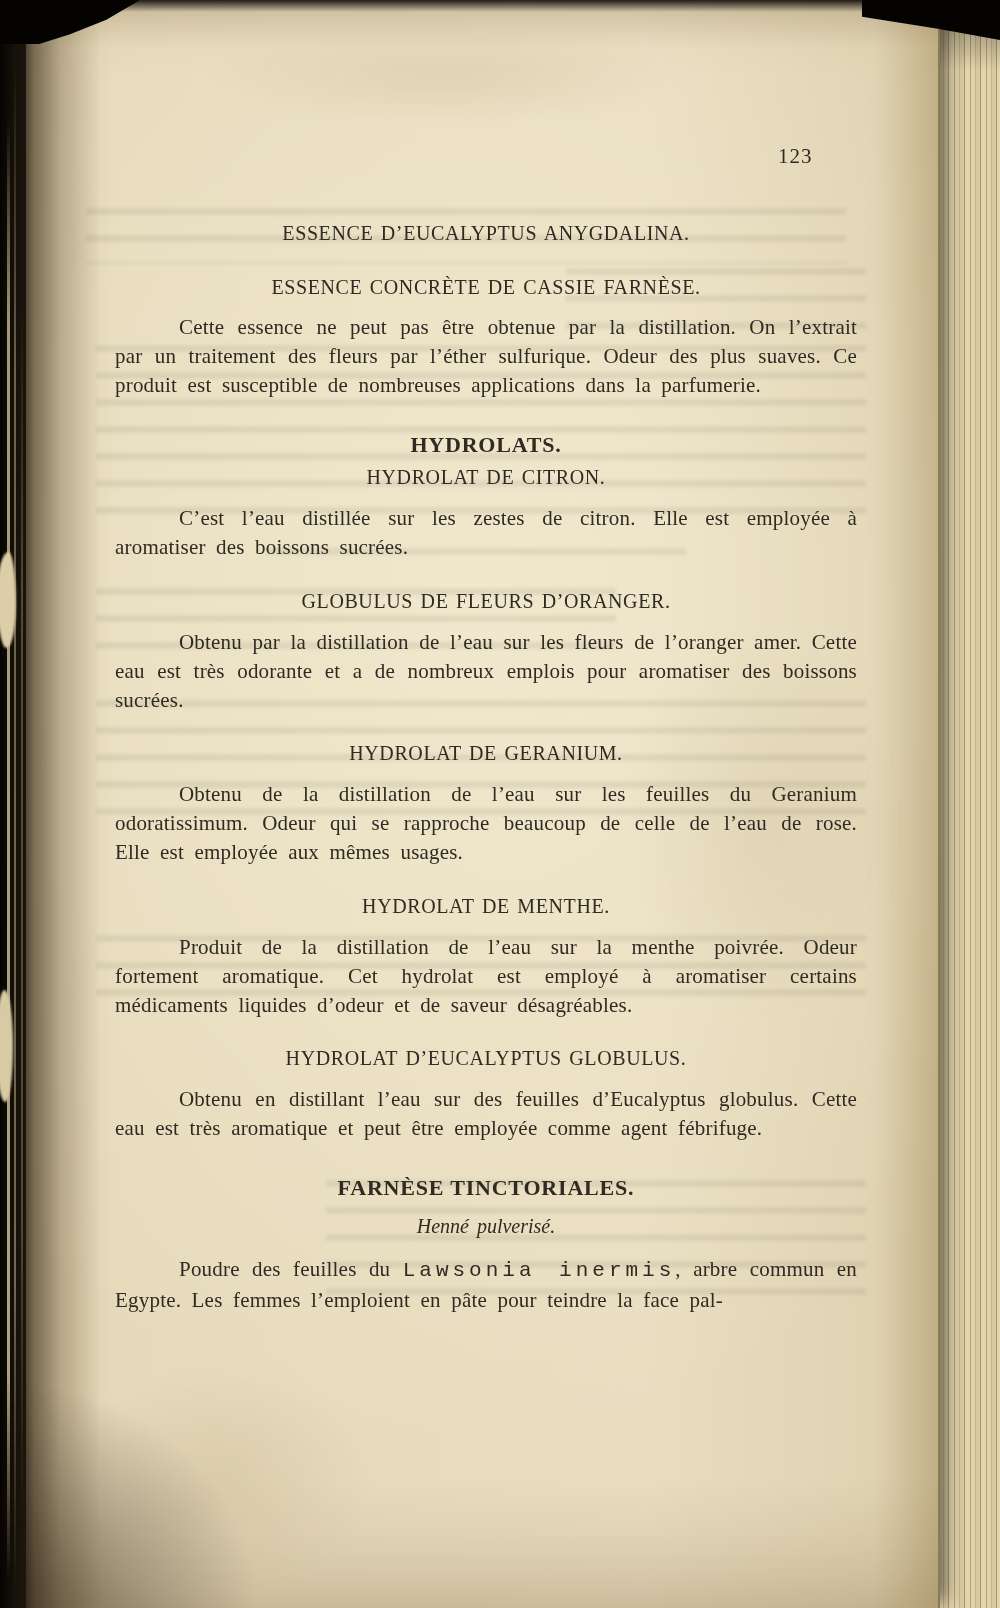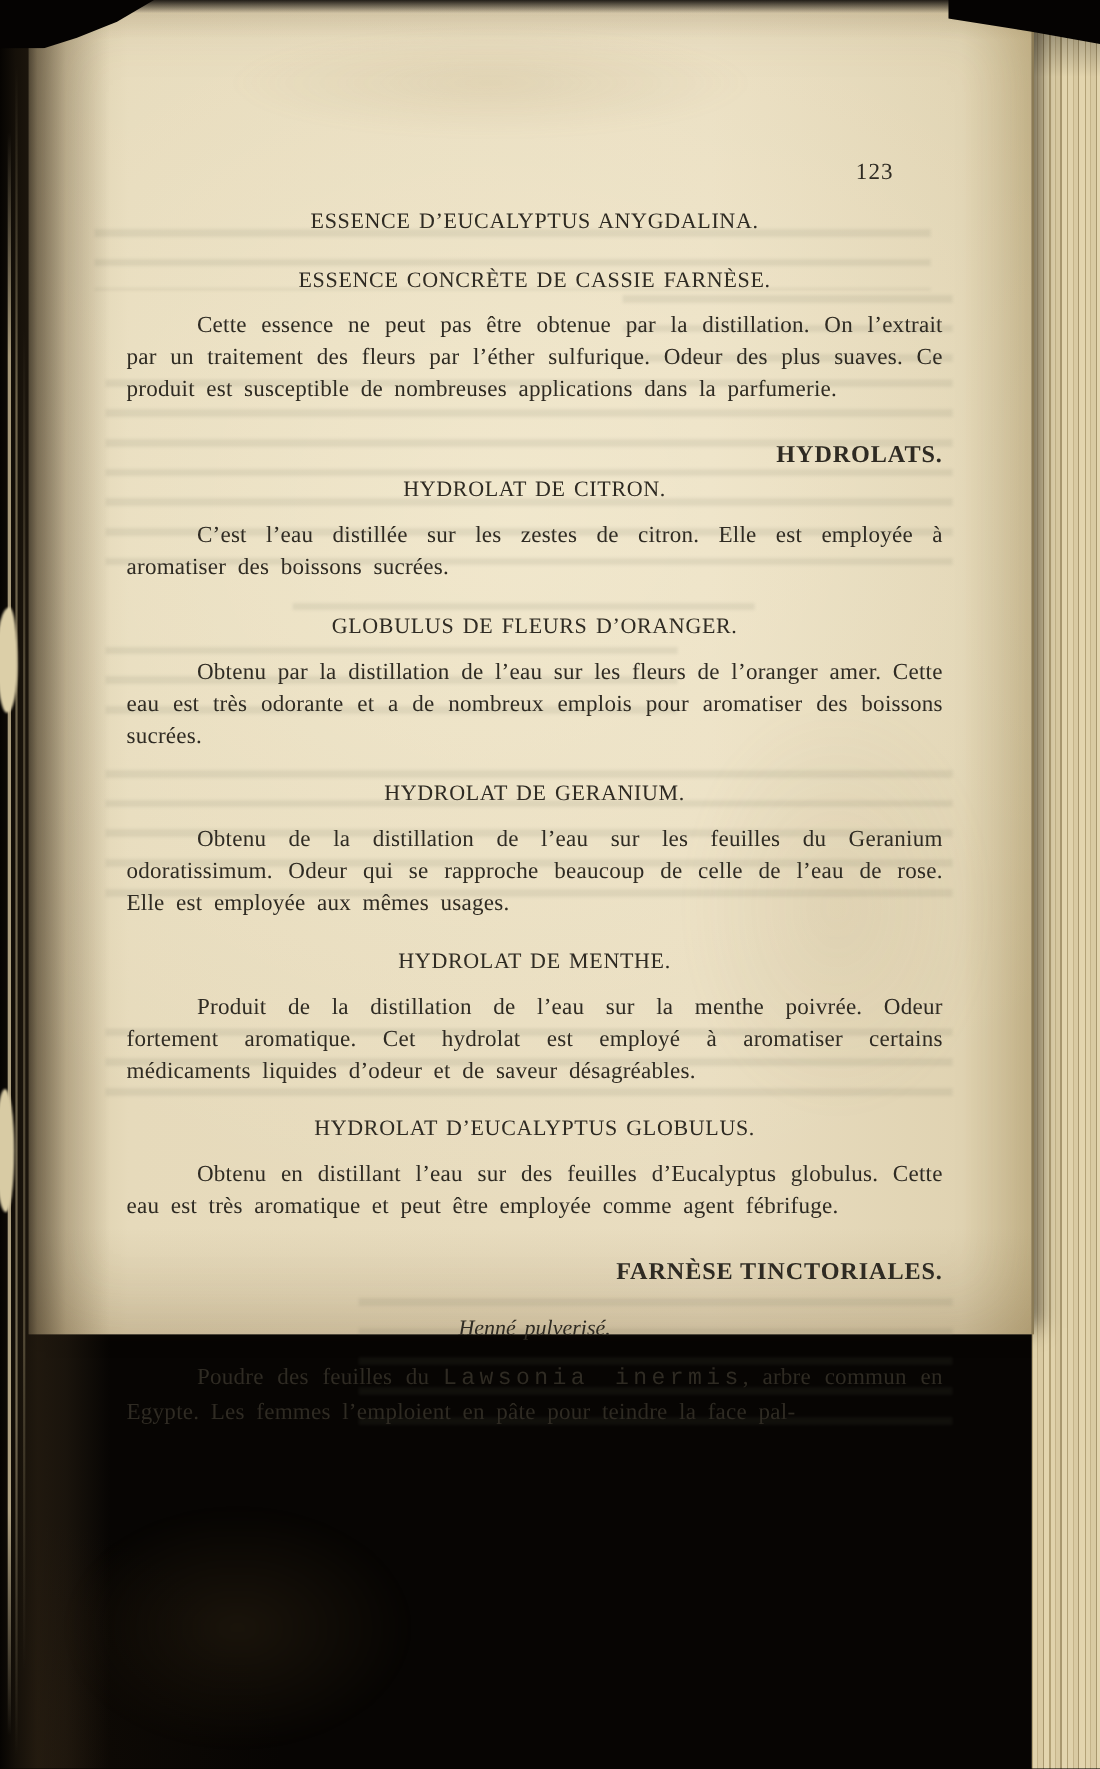--- a/index.html
+++ b/index.html
@@ -16,21 +16,21 @@
     position:absolute;right:0;top:0;width:62px;height:100%;z-index:5;
     background:
       linear-gradient(to bottom, rgba(0,0,0,0.45) 0, rgba(0,0,0,0) 70px),
       repeating-linear-gradient(to right,
         #b3a277 0 1px, #e0d2ab 1px 5px, #c4b389 5px 6px,
         #d9caa2 6px 10px, #a8976e 10px 11px, #e3d5ae 11px 16px);
   }
 
   
   .paper{
-    position:absolute;left:26px;top:0;width:912px;height:1213px;z-index:10;
+    position:absolute;left:26px;top:0;width:912px;height:1608px;z-index:10;
     background:
       radial-gradient(120% 85% at 48% 38%, rgba(255,250,228,0.38), rgba(255,250,228,0) 62%),
       linear-gradient(to bottom, rgba(110,85,45,0.20) 0, rgba(110,85,45,0) 3%, rgba(110,85,45,0) 92%, rgba(110,85,45,0.16) 100%),
       linear-gradient(to right, #d3c5a0 0%, #e6dabb 10%, #e9ddc0 68%, #e0d3b2 93%, #c9b98f 100%);
     box-shadow: 10px 0 18px -6px rgba(15,10,4,0.65);
     border-right:2px solid #8a7a55;
   }
   .paper::after{
     content:"";position:absolute;inset:0;pointer-events:none;
     box-shadow: inset 0 0 70px rgba(120,90,50,0.22);
@@ -81,35 +81,35 @@
     clip-path:polygon(0 0,100% 0,100% 100%,55% 72%,0 42%);}
   .shadow-bl{position:absolute;left:0;bottom:0;width:260px;height:230px;z-index:29;pointer-events:none;
     background:radial-gradient(ellipse at 0% 100%, rgba(25,17,8,0.55), transparent 70%);}
 
   
   .page-number{
     position:absolute;top:144px;left:752px;z-index:6;
     font-size:21px;color:#2f2b23;letter-spacing:1px;
   }
   .text-block{
-    position:absolute;left:89px;top:188px;width:742px;z-index:6;
+    position:absolute;left:89px;top:220px;width:742px;z-index:6;
     color:#2f2b23;font-size:21px;line-height:1.38;
   }
   .hd{
     font-size:20px;font-weight:normal;text-align:center;
     letter-spacing:0.6px;margin:26px 0 12px;word-spacing:2px;
   }
   .hd-strong{
-    font-size:22px;font-weight:bold;text-align:right;
+    font-size:22px;font-weight:bold;text-align:center;
     letter-spacing:0.8px;margin:30px 0 4px;
   }
   .hd-strong + .hd{margin-top:4px;}
   .hd-italic{
     font-size:20px;font-weight:normal;font-style:italic;text-align:center;
-    margin:24px 0 14px;word-spacing:3px;
+    margin:10px 0 14px;word-spacing:3px;
   }
   .para{
     margin:0 0 6px;text-align:justify;text-indent:64px;
     word-spacing:5px;letter-spacing:0.2px;
   }
   .text-block > .hd:first-child{margin-top:0;}
   .spaced{letter-spacing:4px;font-family:Liberation Mono, monospace;}
 </style>
 </head>
 <body>

